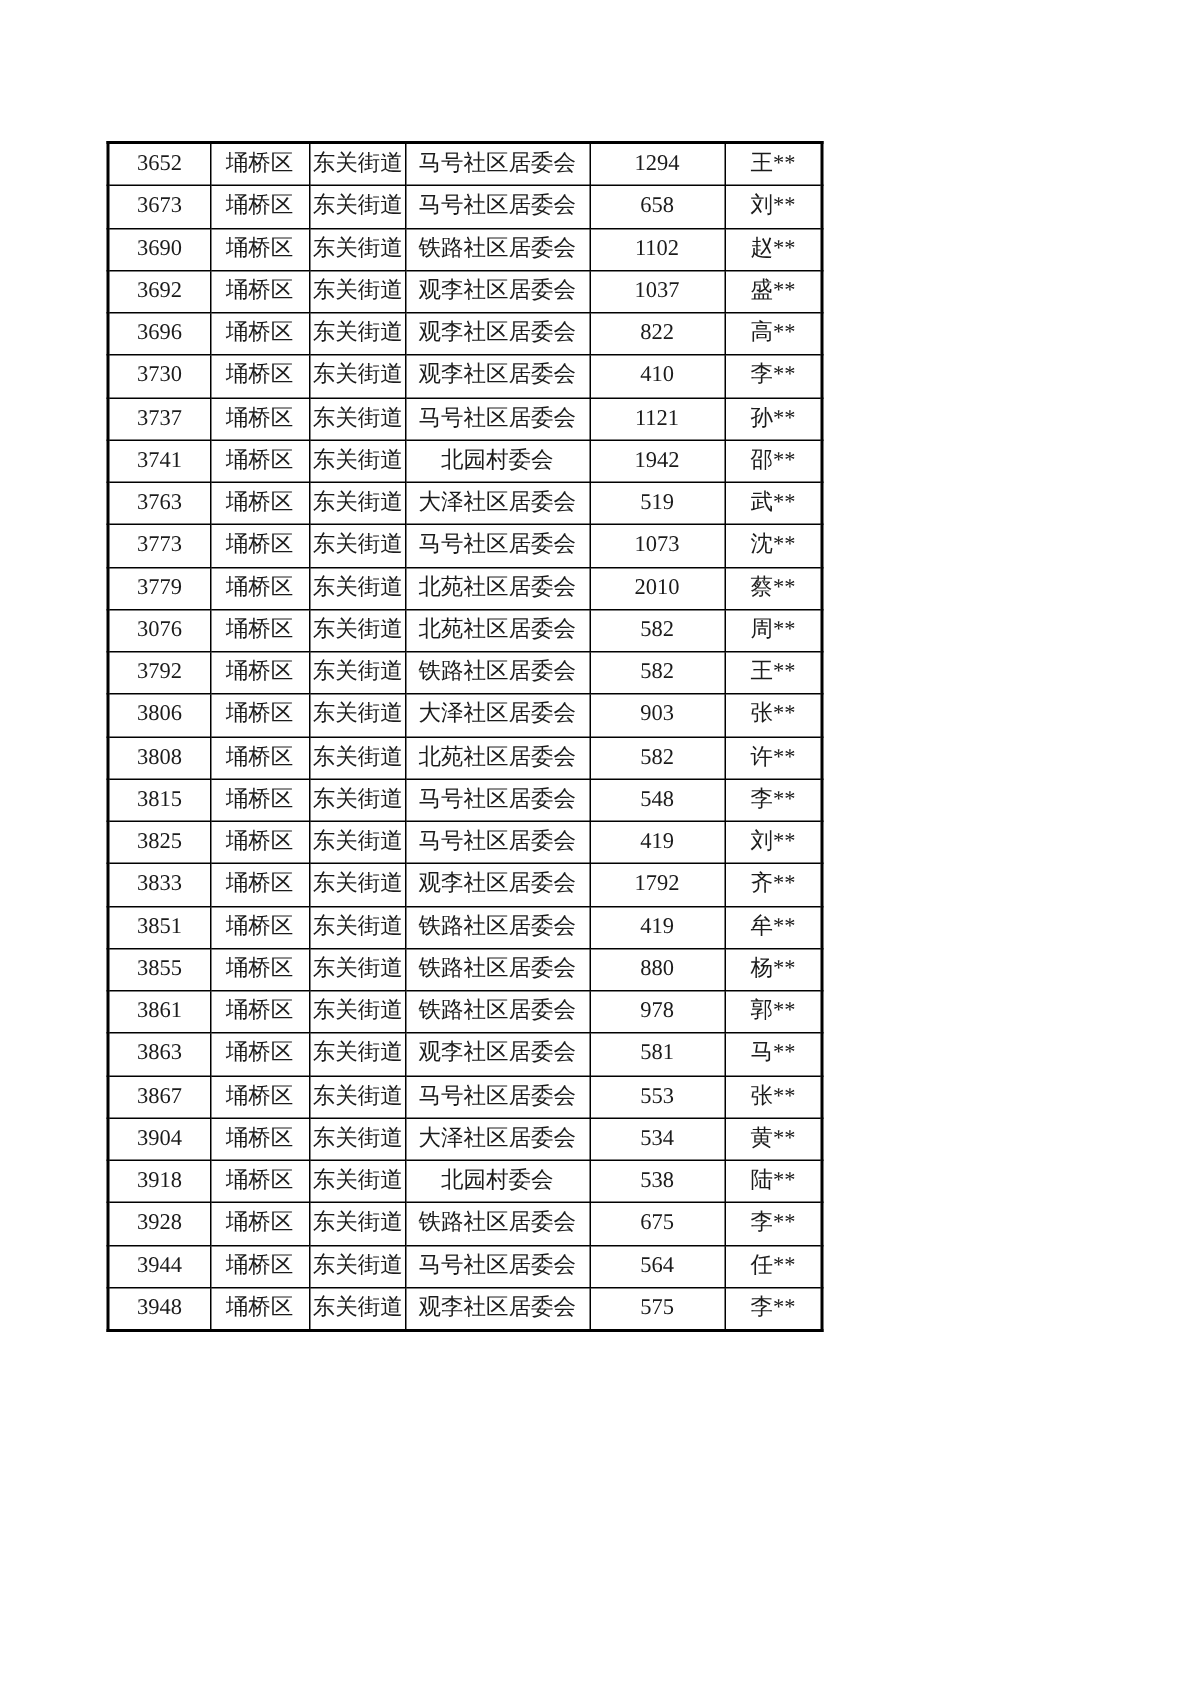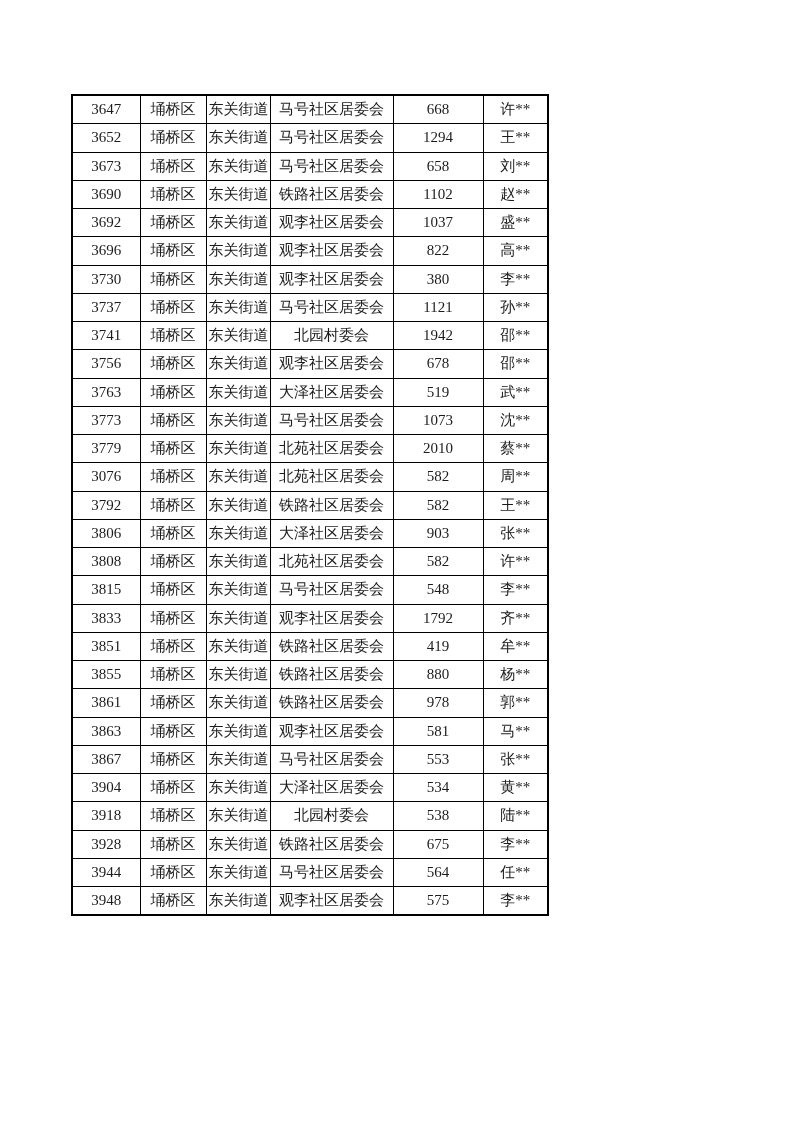--- a/index.html
+++ b/index.html
@@ -57,28 +57,20 @@
     <colgroup>
       <col class="c-id">
       <col class="c-district">
       <col class="c-street">
       <col class="c-community">
       <col class="c-count">
       <col class="c-name">
     </colgroup>
     <tbody>
         <tr>
-          <td>3647</td>
-          <td>埇桥区</td>
-          <td>东关街道</td>
-          <td>马号社区居委会</td>
-          <td>668</td>
-          <td>许**</td>
-        </tr>
-        <tr>
           <td>3652</td>
           <td>埇桥区</td>
           <td>东关街道</td>
           <td>马号社区居委会</td>
           <td>1294</td>
           <td>王**</td>
         </tr>
         <tr>
           <td>3673</td>
           <td>埇桥区</td>
@@ -109,48 +101,40 @@
           <td>东关街道</td>
           <td>观李社区居委会</td>
           <td>822</td>
           <td>高**</td>
         </tr>
         <tr>
           <td>3730</td>
           <td>埇桥区</td>
           <td>东关街道</td>
           <td>观李社区居委会</td>
-          <td>380</td>
+          <td>410</td>
           <td>李**</td>
         </tr>
         <tr>
           <td>3737</td>
           <td>埇桥区</td>
           <td>东关街道</td>
           <td>马号社区居委会</td>
           <td>1121</td>
           <td>孙**</td>
         </tr>
         <tr>
           <td>3741</td>
           <td>埇桥区</td>
           <td>东关街道</td>
           <td>北园村委会</td>
           <td>1942</td>
           <td>邵**</td>
         </tr>
         <tr>
-          <td>3756</td>
-          <td>埇桥区</td>
-          <td>东关街道</td>
-          <td>观李社区居委会</td>
-          <td>678</td>
-          <td>邵**</td>
-        </tr>
-        <tr>
           <td>3763</td>
           <td>埇桥区</td>
           <td>东关街道</td>
           <td>大泽社区居委会</td>
           <td>519</td>
           <td>武**</td>
         </tr>
         <tr>
           <td>3773</td>
           <td>埇桥区</td>
@@ -199,20 +183,28 @@
           <td>582</td>
           <td>许**</td>
         </tr>
         <tr>
           <td>3815</td>
           <td>埇桥区</td>
           <td>东关街道</td>
           <td>马号社区居委会</td>
           <td>548</td>
           <td>李**</td>
+        </tr>
+        <tr>
+          <td>3825</td>
+          <td>埇桥区</td>
+          <td>东关街道</td>
+          <td>马号社区居委会</td>
+          <td>419</td>
+          <td>刘**</td>
         </tr>
         <tr>
           <td>3833</td>
           <td>埇桥区</td>
           <td>东关街道</td>
           <td>观李社区居委会</td>
           <td>1792</td>
           <td>齐**</td>
         </tr>
         <tr>

